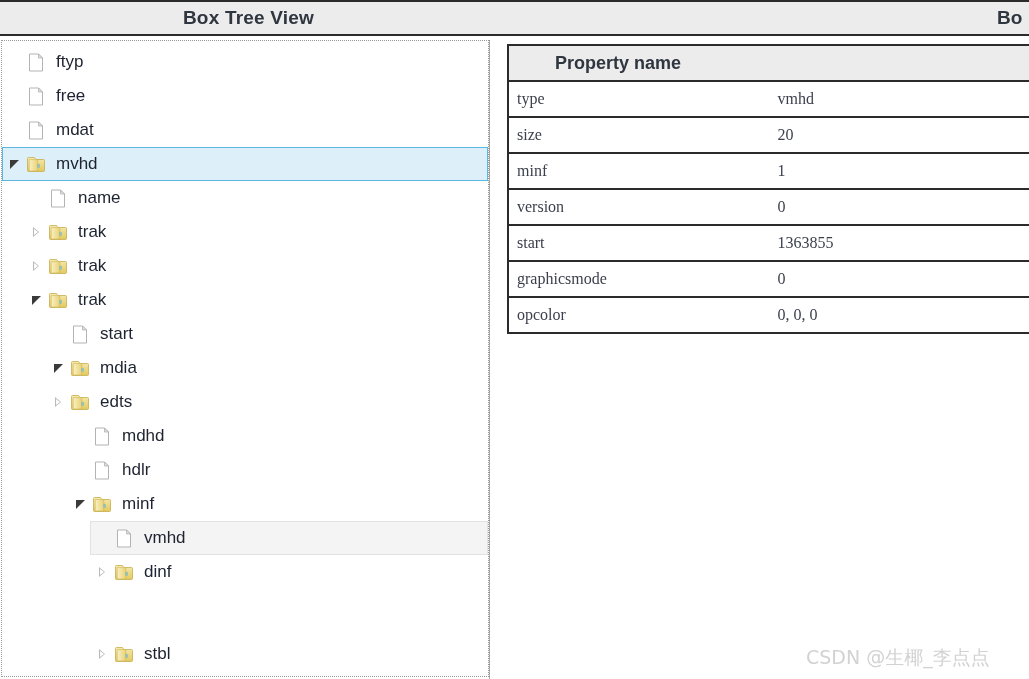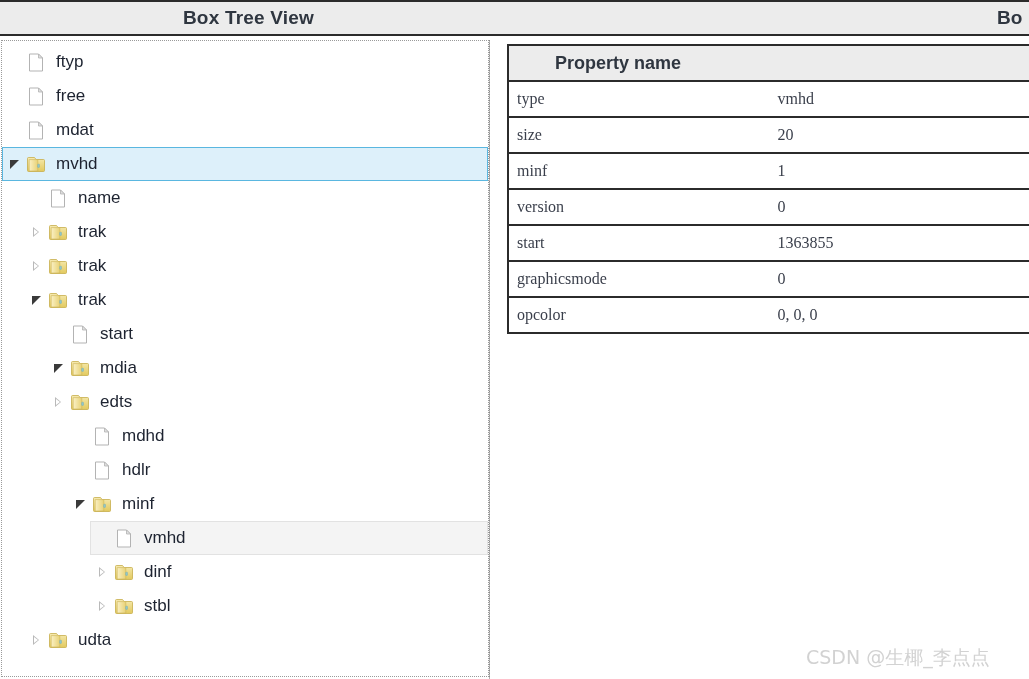--- a/index.html
+++ b/index.html
@@ -487,21 +487,21 @@
                 <stop offset="1" stop-color="#e8d276"></stop>
               </linearGradient>
             </defs>
             <path d="M3.5 4.5 h6 l1.6 2 h7.4 a1 1 0 0 1 1 1 v10 a1 1 0 0 1 -1 1 h-15 a1 1 0 0 1 -1 -1 v-12 a1 1 0 0 1 1 -1 z" fill="url(#fg1)" stroke="#c7ad4b" stroke-width="0.8"></path>
             <path d="M4.2 6.6 h8.6 v11.4 h-8.6 z" fill="url(#fg2)" stroke="#cdb457" stroke-width="0.6"></path>
             <rect x="12.6" y="11.2" width="1.9" height="3.2" rx="0.5" fill="#8fc8cf" stroke="#6fa8b0" stroke-width="0.4"></rect>
           </svg>
         </span>
         <span class="tree-label">dinf</span>
       </div>
-      <div class="tree-row" style="padding-left: 93px;">
+      <div class="tree-row" style="padding-left: 93px; margin-top: 48px;">
         <div class="row-bg" style="left: 0px;"></div>
         <span class="arrow collapsed"></span>
         <span class="icon-wrap">
           <svg class="ico-folder" width="22" height="22" viewBox="0 0 22 22">
             <defs>
               <linearGradient id="fg1" x1="0" y1="0" x2="0" y2="1">
                 <stop offset="0" stop-color="#f6eab0"></stop>
                 <stop offset="1" stop-color="#e2c95e"></stop>
               </linearGradient>
               <linearGradient id="fg2" x1="0" y1="0" x2="1" y2="0">

